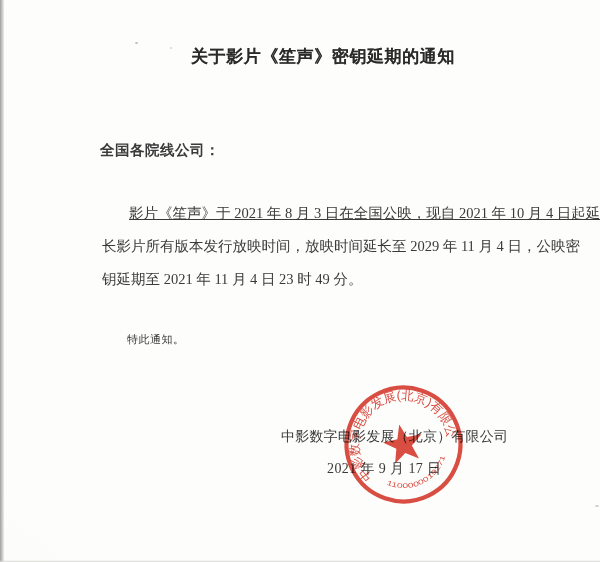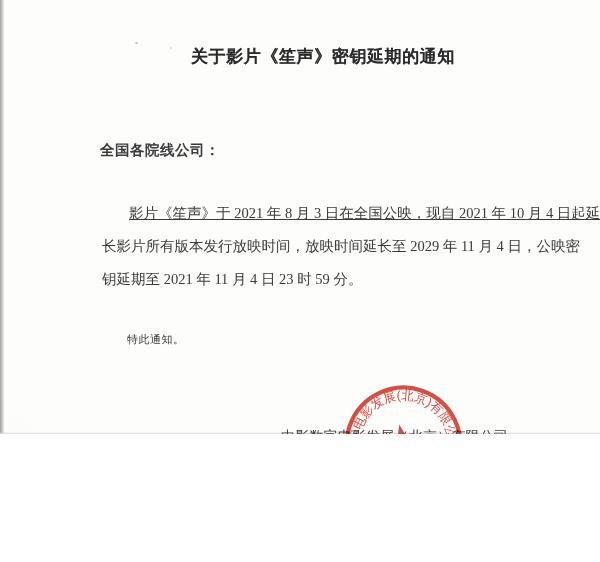--- a/index.html
+++ b/index.html
@@ -1,18 +1,18 @@
 <!DOCTYPE html>
 <html><head>
 <meta charset="utf-8">
 <style>
   html,body{margin:0;padding:0;}
   .page{
     position:relative;
-    width:600px;height:434px;
+    width:600px;height:562px;
     background:
       radial-gradient(ellipse 120% 110% at 55% 45%, #fdfdfc 60%, #f6f6f4 100%);
     overflow:hidden;
     font-family:"Liberation Serif","DejaVu Serif",serif;
     color:#3a3a3a;
   }
   .scan-edge-left{
     position:absolute;left:0;top:0;width:4px;height:562px;
     background:linear-gradient(90deg,#9e9e9e 0,#c3c3c3 45%,#ececea 100%);
   }
@@ -76,21 +76,21 @@
   <div class="speck s2"></div>
   <div class="speck s3"></div>
 
   <div class="title">关于影片《笙声》密钥延期的通知</div>
 
   <div class="salutation">全国各院线公司：</div>
 
   <div class="body-block">
     <div class="body-line first">影片《笙声》于 2021 年 8 月 3 日在全国公映，现自 2021 年 10 月 4 日起延</div>
     <div class="body-line">长影片所有版本发行放映时间，放映时间延长至 2029 年 11 月 4 日，公映密</div>
-    <div class="body-line last">钥延期至 2021 年 11 月 4 日 23 时 59 分。</div>
+    <div class="body-line last">钥延期至 2021 年 11 月 4 日 23 时 49 分。</div>
   </div>
 
   <div class="closing">特此通知。</div>
 
   <div class="sig-company">中影数字电影发展（北京）有限公司</div>
   <div class="sig-date">2021 年 9 月 17 日</div>
 
   <svg class="stamp" viewBox="0 0 200 200" aria-hidden="true">
     <defs>
       <path id="ringArc" d="M 30.5 125.3 A 74 74 0 1 1 169.5 125.3" fill="none"></path>

